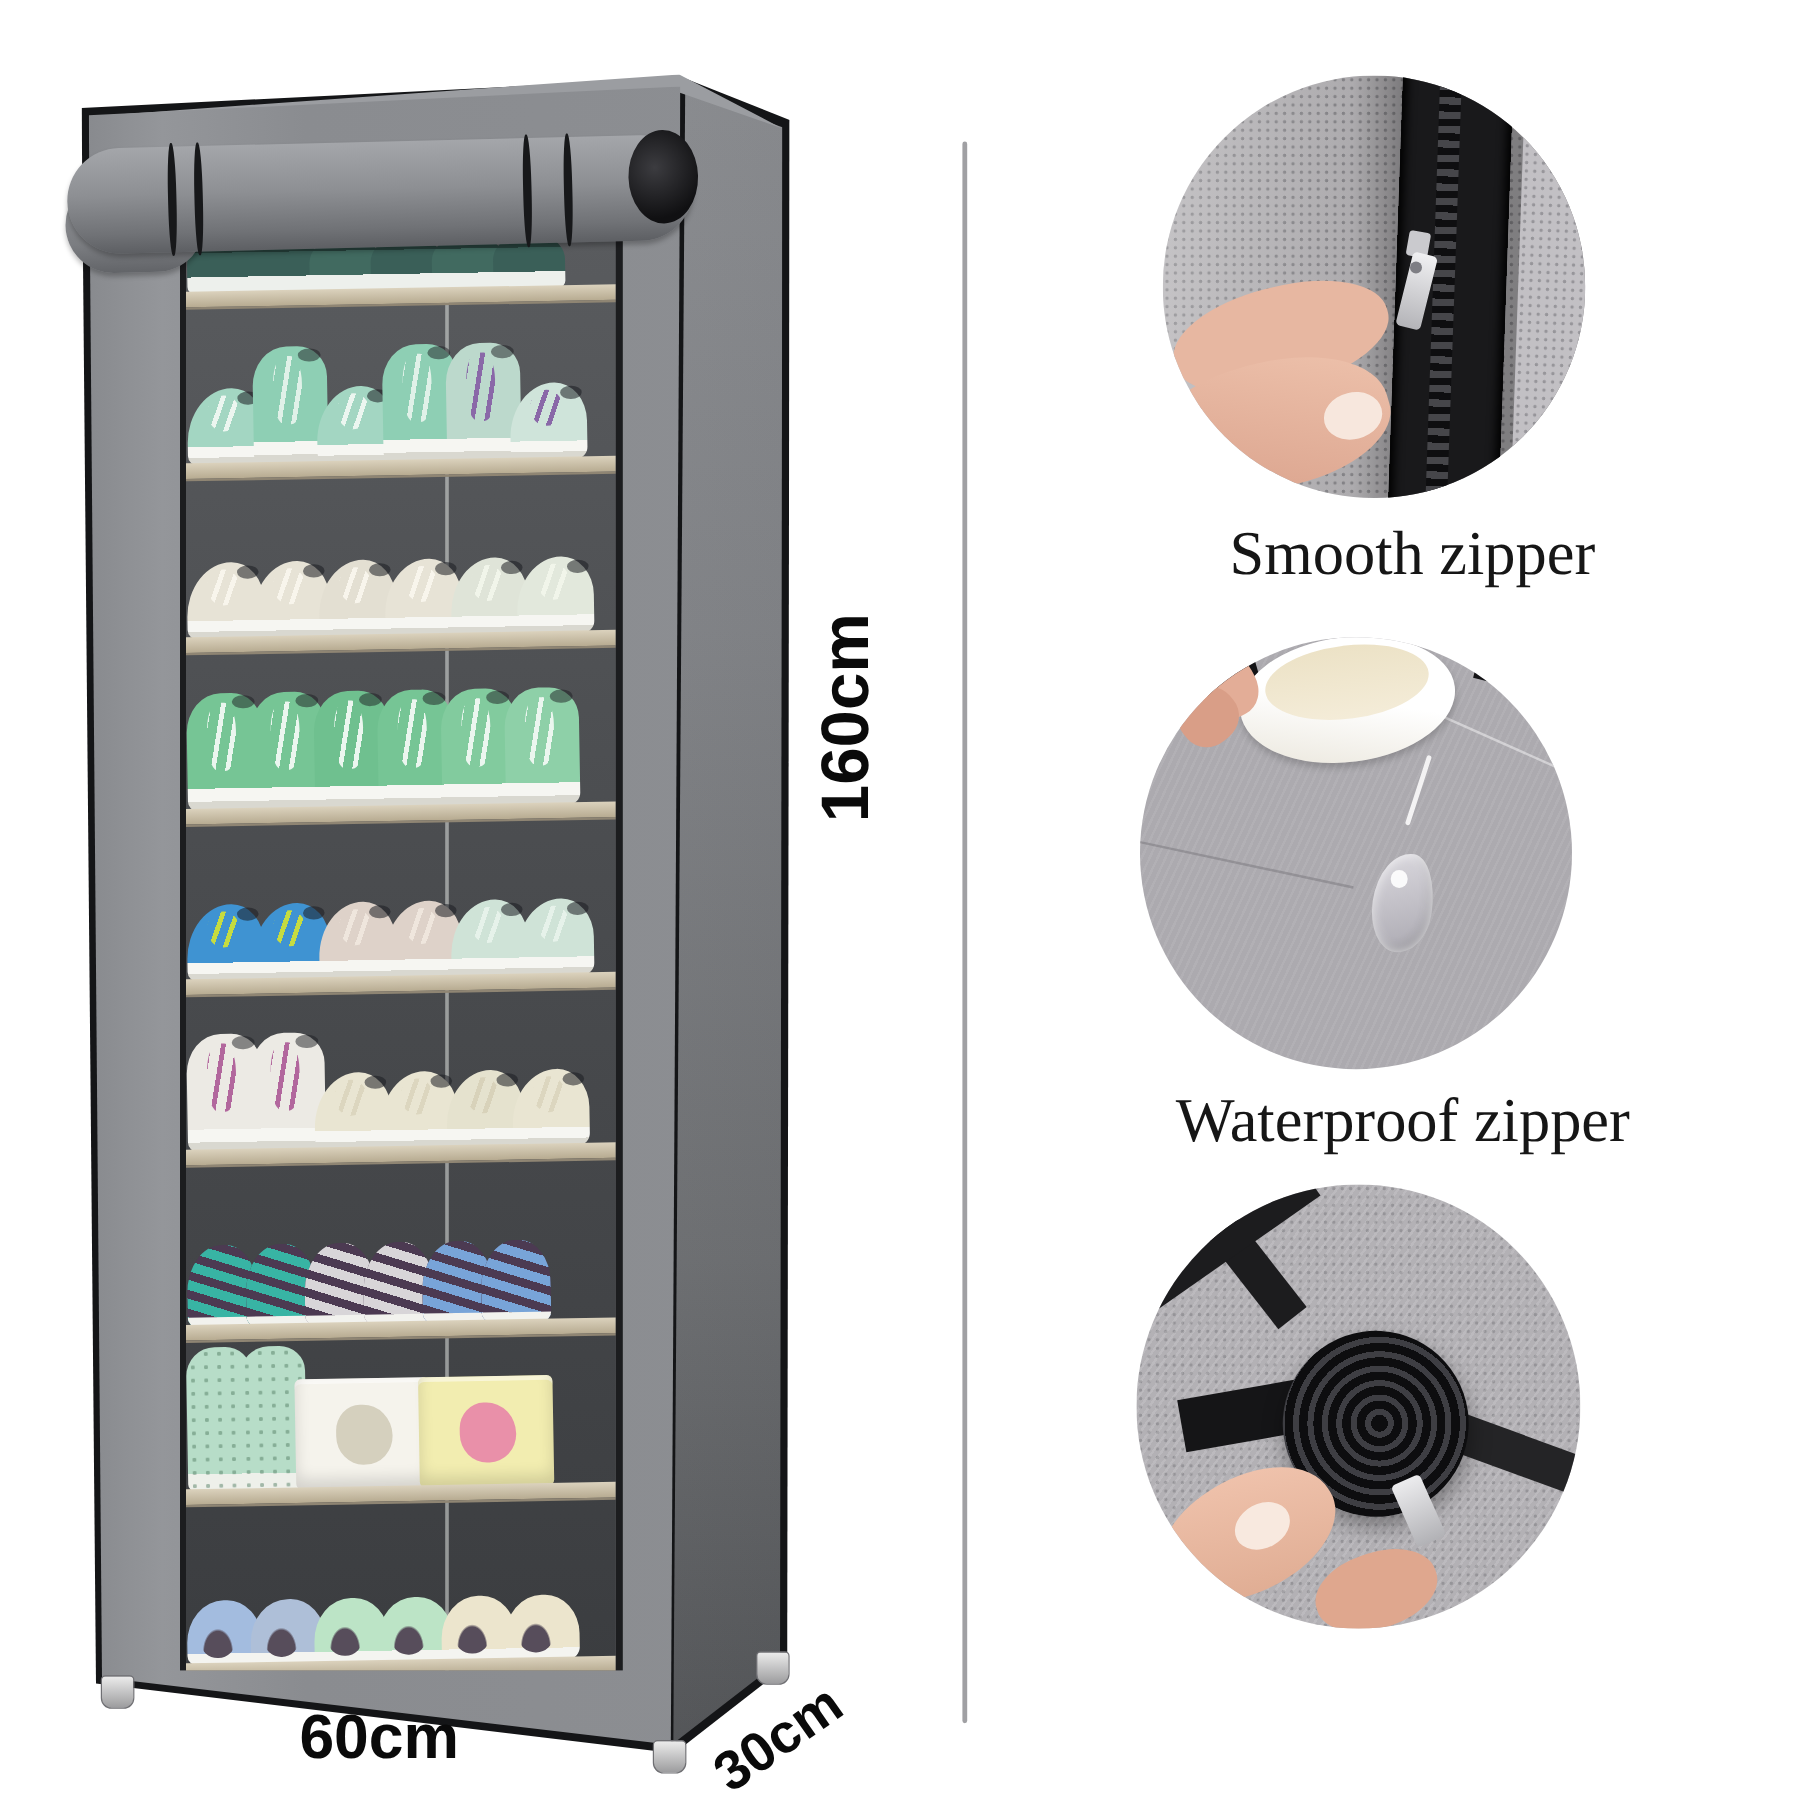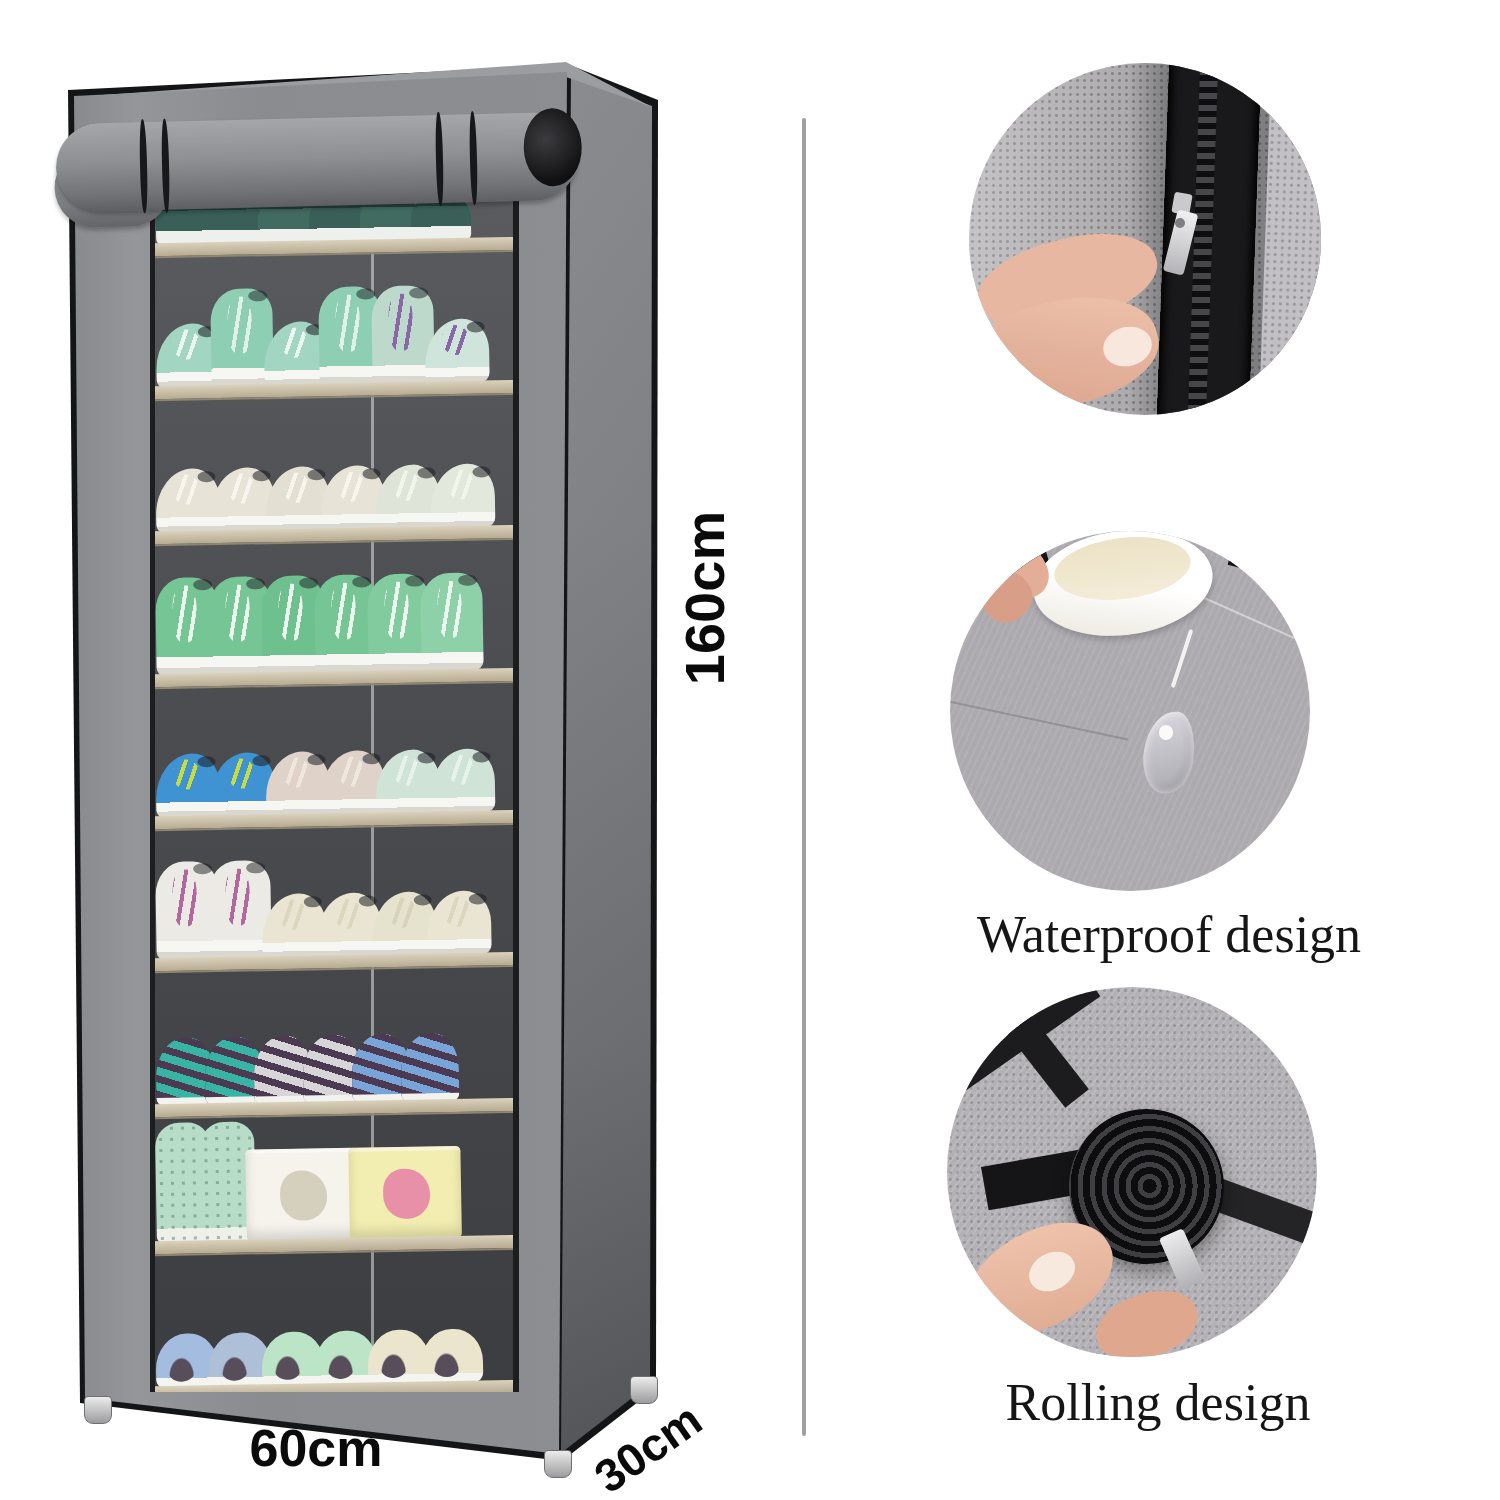--- a/index.html
+++ b/index.html
@@ -279,43 +279,43 @@
     <div class="zip-band"></div>
     <div class="zip-teeth"></div>
     <div class="zip-meshR"></div>
     <div class="zip-index"></div>
     <div class="zip-thumb"></div>
     <div class="zip-nail"></div>
     <div class="zip-slider"></div>
     <div class="zip-pull"></div>
     <div class="zip-pull-hole"></div>
   </div>
+  <div class="caption cap1">Smooth zipper</div>
 
   <div class="photo p-wat">
     <div class="wat-weave"></div>
     <div class="wat-cornerL"></div>
     <div class="wat-cornerR"></div>
     <div class="wat-crease1"></div>
     <div class="wat-crease2"></div>
     <div class="wat-cup"></div>
     <div class="wat-cup-in"></div>
     <div class="wat-finger1"></div>
     <div class="wat-finger2"></div>
     <div class="wat-stream"></div>
     <div class="wat-drop"></div>
     <div class="wat-spark"></div>
   </div>
-  <div class="caption cap2">Waterproof design</div>
+  <div class="caption cap2">Waterproof zipper</div>
 
   <div class="photo p-roll">
     <div class="roll-x1"></div>
     <div class="roll-x2"></div>
     <div class="roll-strap3"></div>
     <div class="roll-tail"></div>
     <div class="roll-coil"></div>
     <div class="roll-thumb"></div>
     <div class="roll-nail"></div>
     <div class="roll-finger2"></div>
     <div class="roll-pull"></div>
   </div>
-  <div class="caption cap3">Rolling design</div>
 
 </div>
 
 </body></html>

